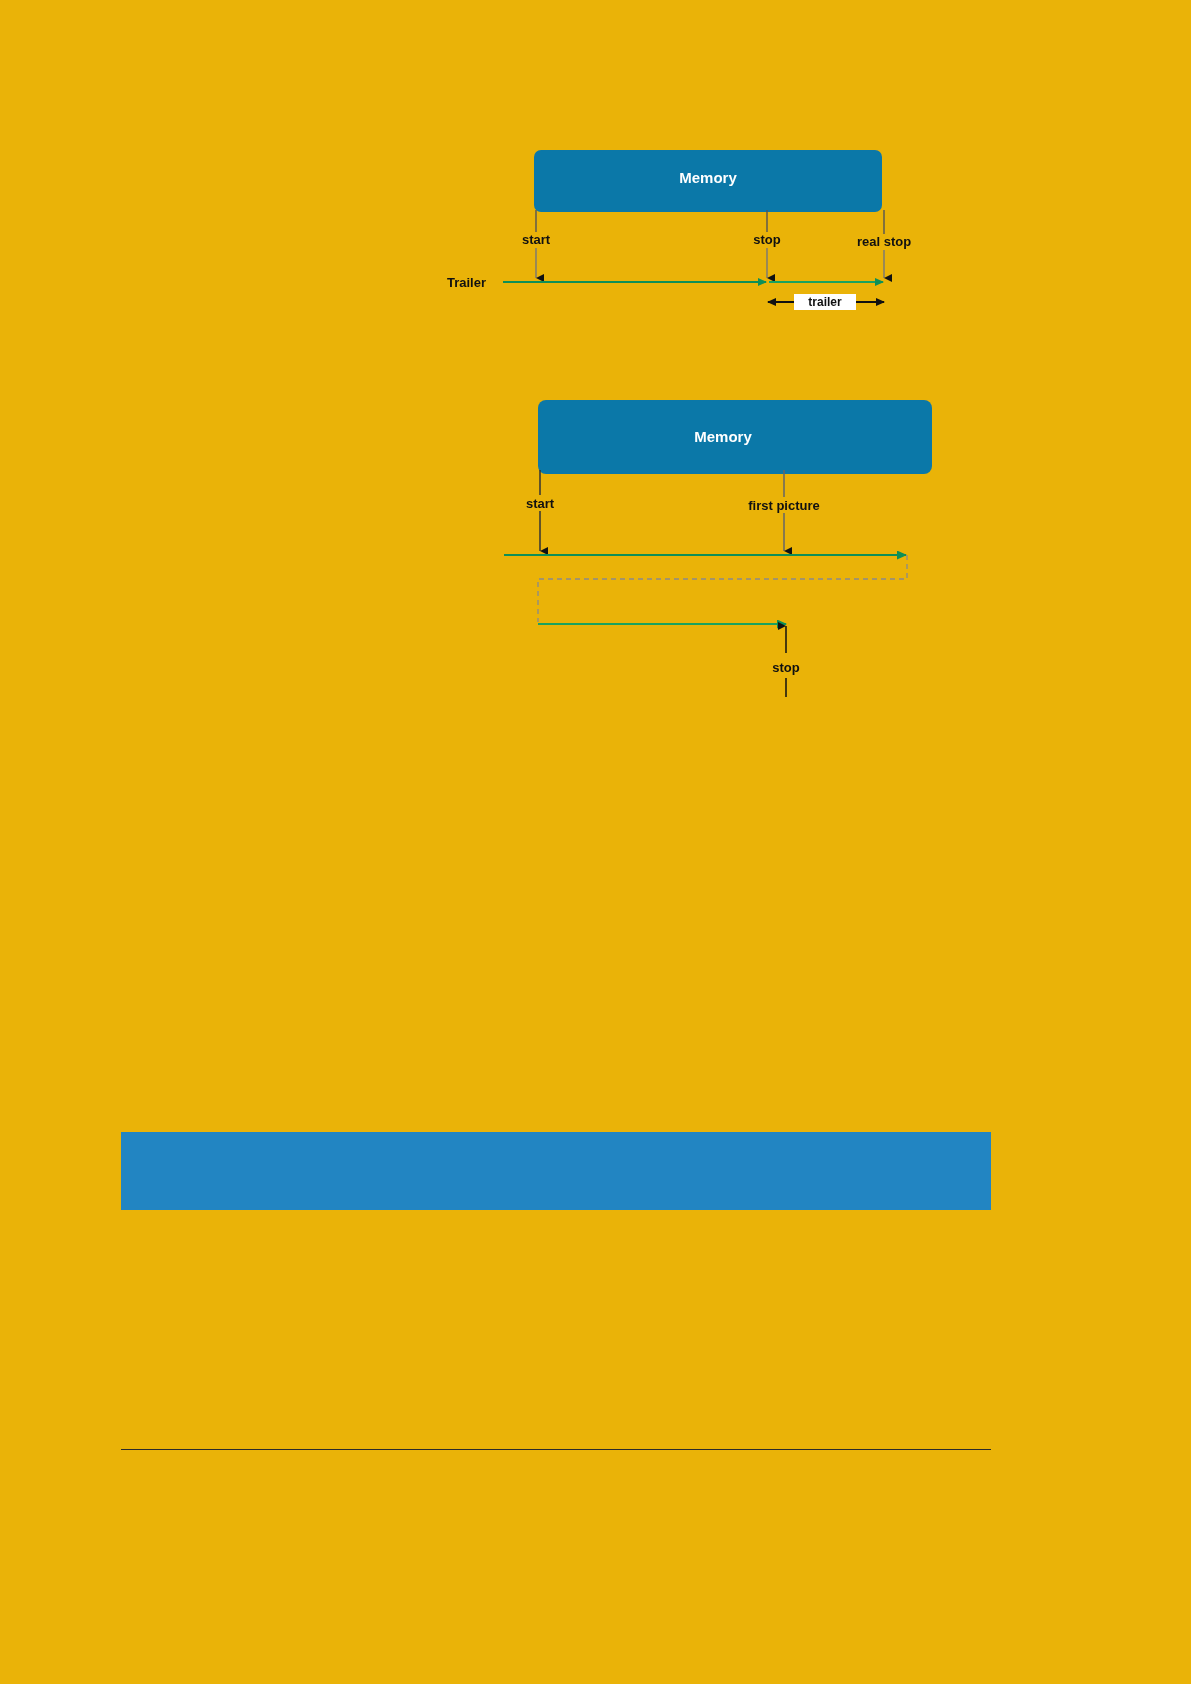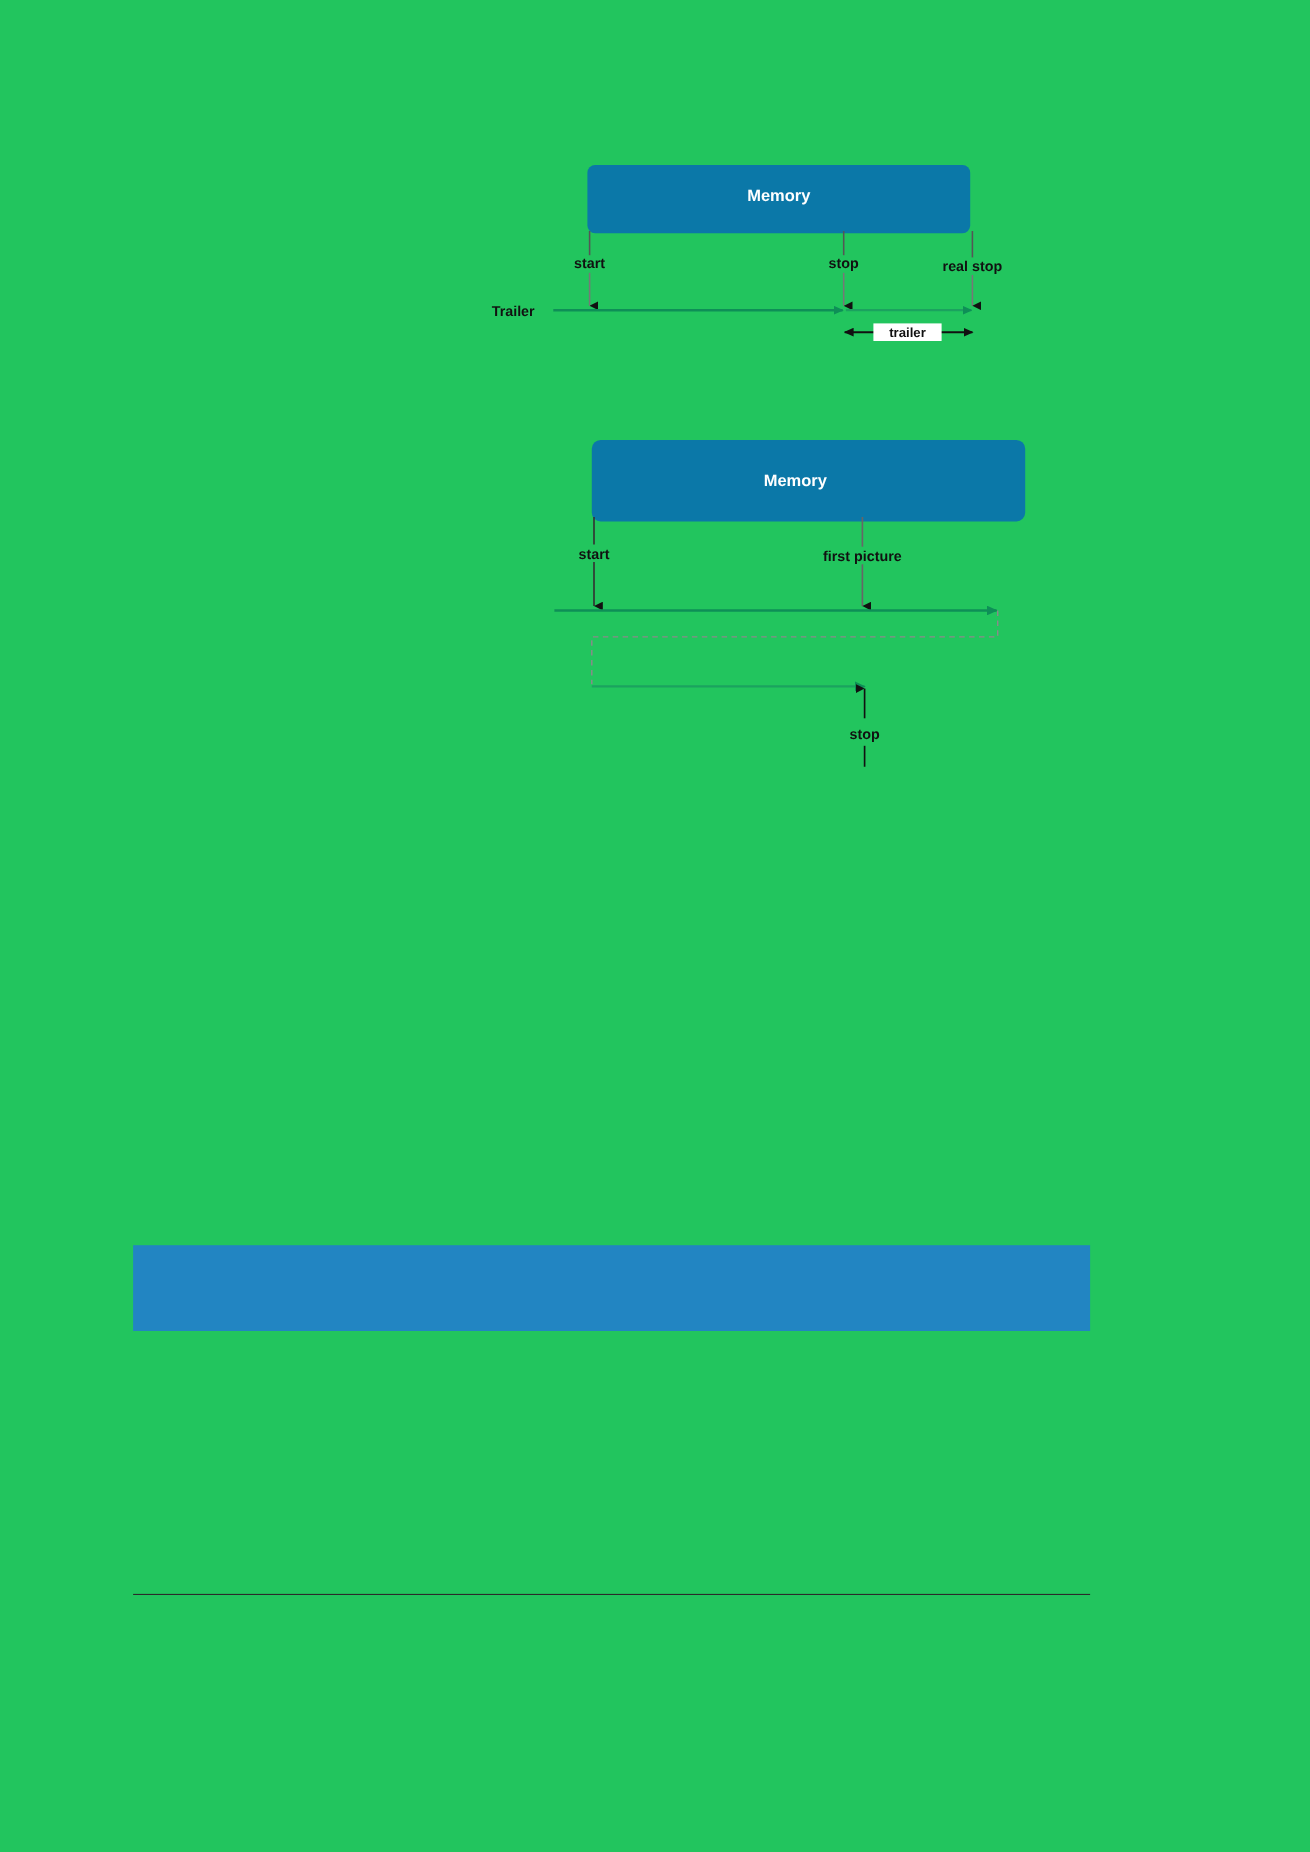--- a/index.html
+++ b/index.html
@@ -12,21 +12,21 @@
     height: 1684px;
     position: relative;
     font-family: "Liberation Sans", sans-serif;
     overflow: hidden;
   }
   .page {
     position: absolute;
     inset: 0;
     width: 1191px;
     height: 1684px;
-    background: #22c55e;
+    background: #eab308;
   }
   .fig {
     position: absolute;
   }
   .fig svg {
     display: block;
   }
   .mem-label {
     font-family: "Liberation Sans", sans-serif;
     font-weight: bold;

